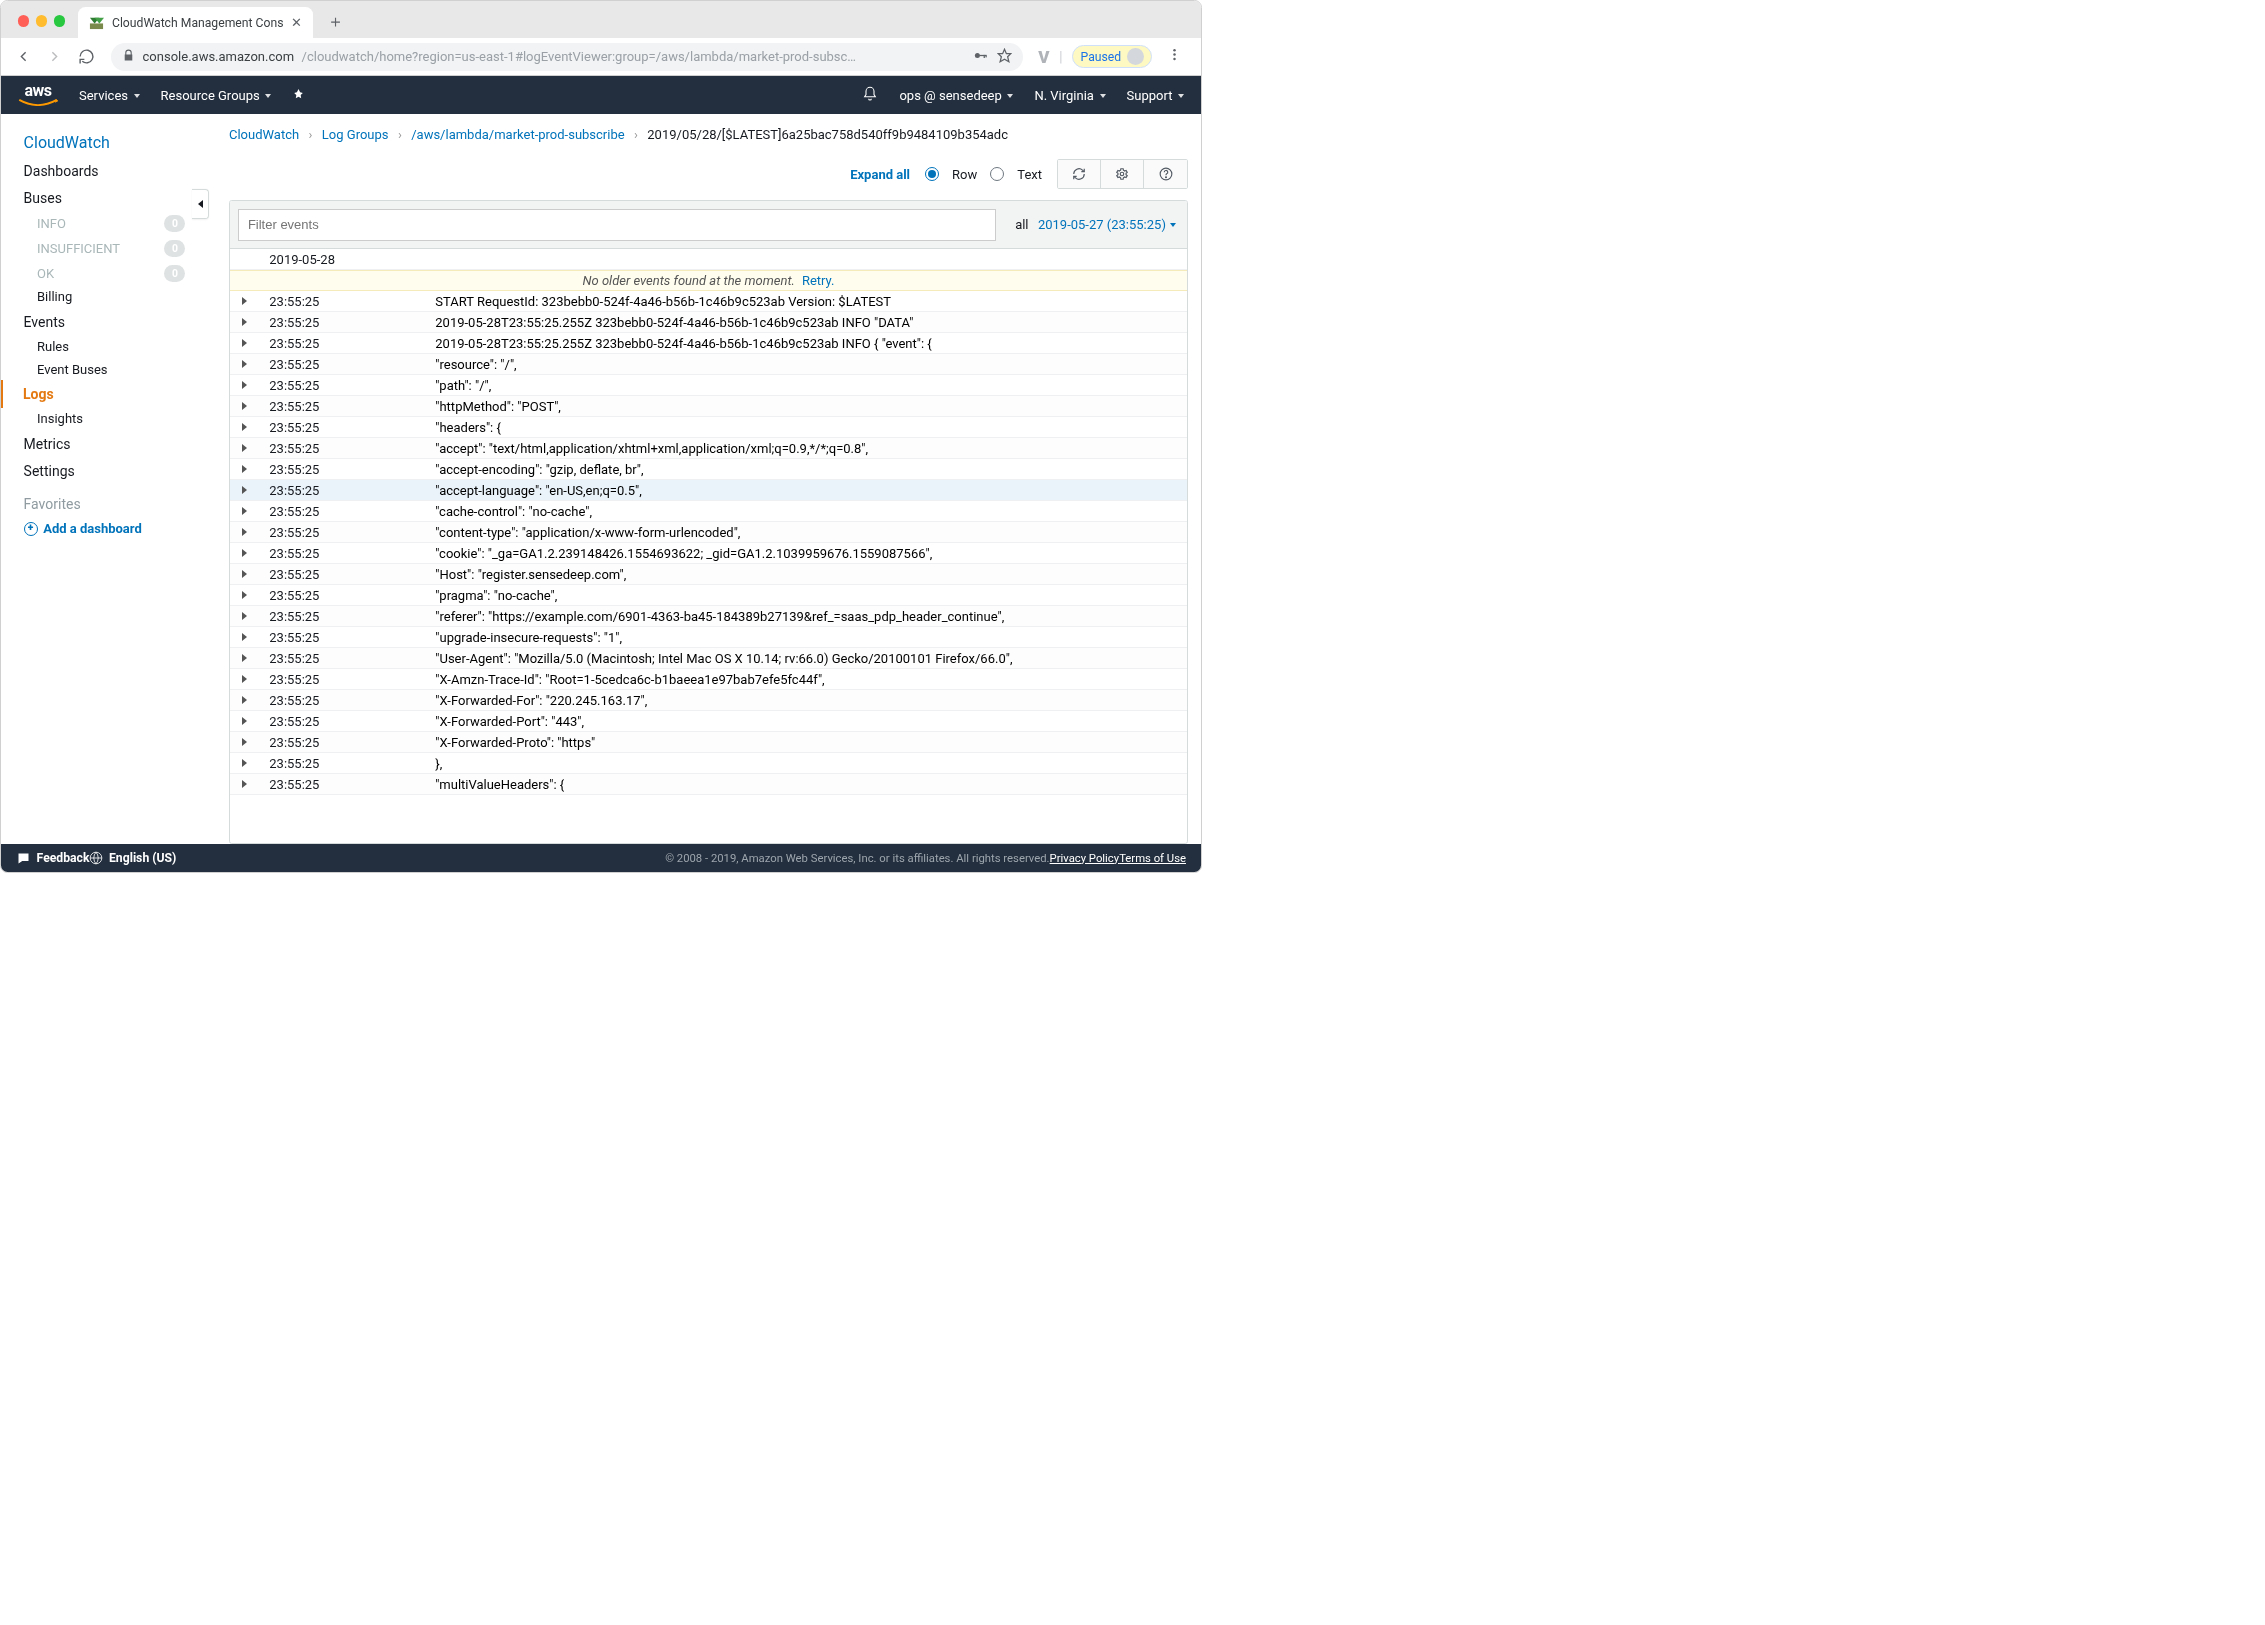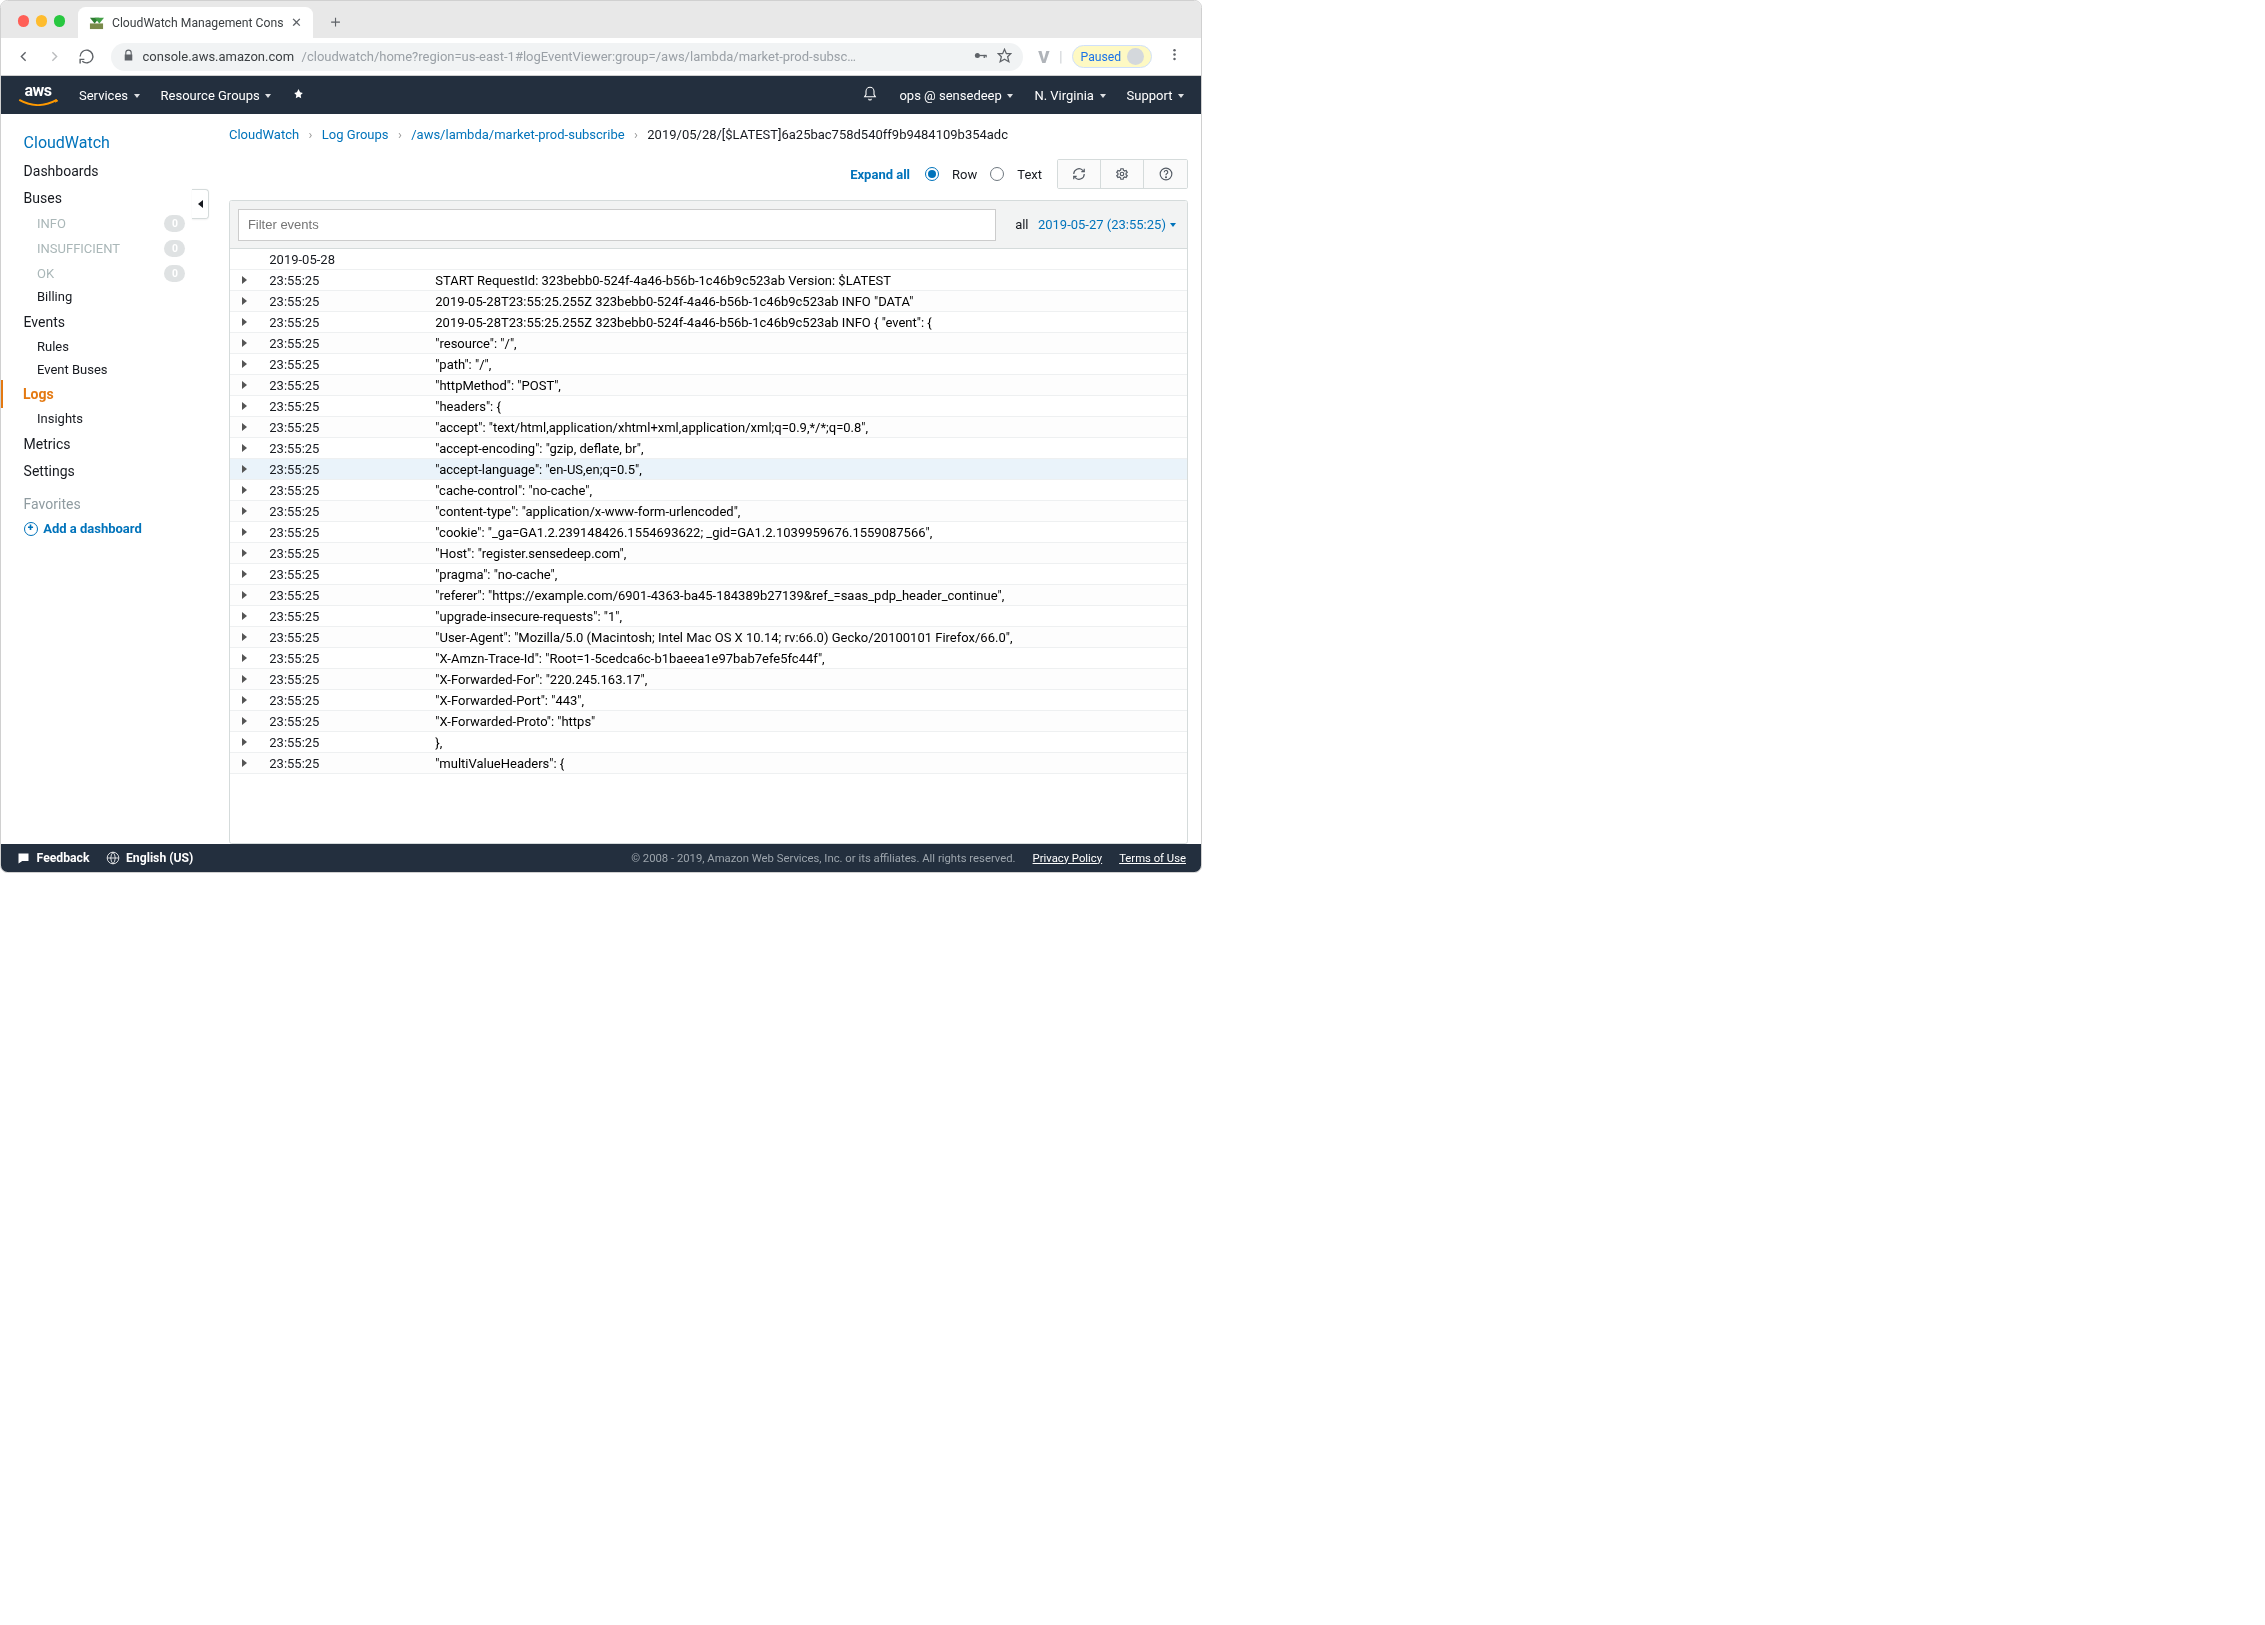--- a/index.html
+++ b/index.html
@@ -118,21 +118,21 @@
   .trow.date-row{font-weight:400;background:#fff;}
   .trow.noolder{background:var(--row-noolder-bg);border-top:0.9px solid var(--row-noolder-border);border-bottom:0.9px solid var(--row-noolder-border);font-style:italic;justify-content:center;color:#555;}
   .trow.noolder .retry{color:var(--aws-link);font-style:normal;margin-left:3.8px;cursor:pointer;}
   .trow.highlight{background:var(--row-highlight);}
   .cell{padding:1.9px 11.3px;white-space:nowrap;overflow:hidden;text-overflow:ellipsis;}
   .cell.caret-cell{width:28px;flex-shrink:0;display:flex;align-items:center;justify-content:center;padding:0;color:#555;}
   .caret-r{width:0;height:0;border-top:4.7px solid transparent;border-bottom:4.7px solid transparent;border-left:5.6px solid #555;}
   .cell.time-cell{width:166px;flex-shrink:0;color:#16191f;}
   .cell.msg-cell{flex:1;color:#000;}
   
-  .aws-footer{position:absolute;bottom:0;left:0;right:0;height:28px;background:var(--footer-bg);color:#ccc;font-size:11.3px;display:flex;align-items:center;padding:0 15px;gap:17px;margin-top:32px;}
+  .aws-footer{position:absolute;bottom:0;left:0;right:0;height:28px;background:var(--footer-bg);color:#ccc;font-size:11.3px;display:flex;align-items:center;padding:0 15px;margin-top:32px;}
   .aws-footer .fb{display:flex;align-items:center;gap:5.6px;color:#fff;font-size:12.2px;font-weight:700;}
   .aws-footer .fb svg{width:15px;height:15px;fill:#fff;}
   .aws-footer .lang{display:flex;align-items:center;gap:5.6px;color:#fff;font-size:12.2px;font-weight:700;}
   .aws-footer .lang svg{width:14px;height:14px;stroke:#fff;fill:none;stroke-width:1.4;}
   .aws-footer .legal{margin-left:auto;color:#9da5ad;}
   .aws-footer a{color:#fff;}
 </style>
 </head>
 <body>
 
@@ -342,20 +342,24 @@
               <span class="car"></span>
             </span>
         </div>
       </div>
       <div class="tbody">
         <div class="trow date-row">
           <span class="cell caret-cell"></span>
           <span class="cell time-cell">2019-05-28</span>
           <span class="cell msg-cell"></span>
         </div>
+        <div class="trow noolder">
+          <span>No older events found at the moment.</span>&nbsp;
+          <span class="retry">Retry.</span>
+        </div>
         <div id="log-rows">
             <div class="trow">
               <span class="cell caret-cell">
                 <span class="caret-r"></span>
               </span>
               <span class="cell time-cell">23:55:25</span>
               <span class="cell msg-cell">START RequestId: 323bebb0-524f-4a46-b56b-1c46b9c523ab Version: $LATEST</span>
             </div>
             <div class="trow">
               <span class="cell caret-cell">

